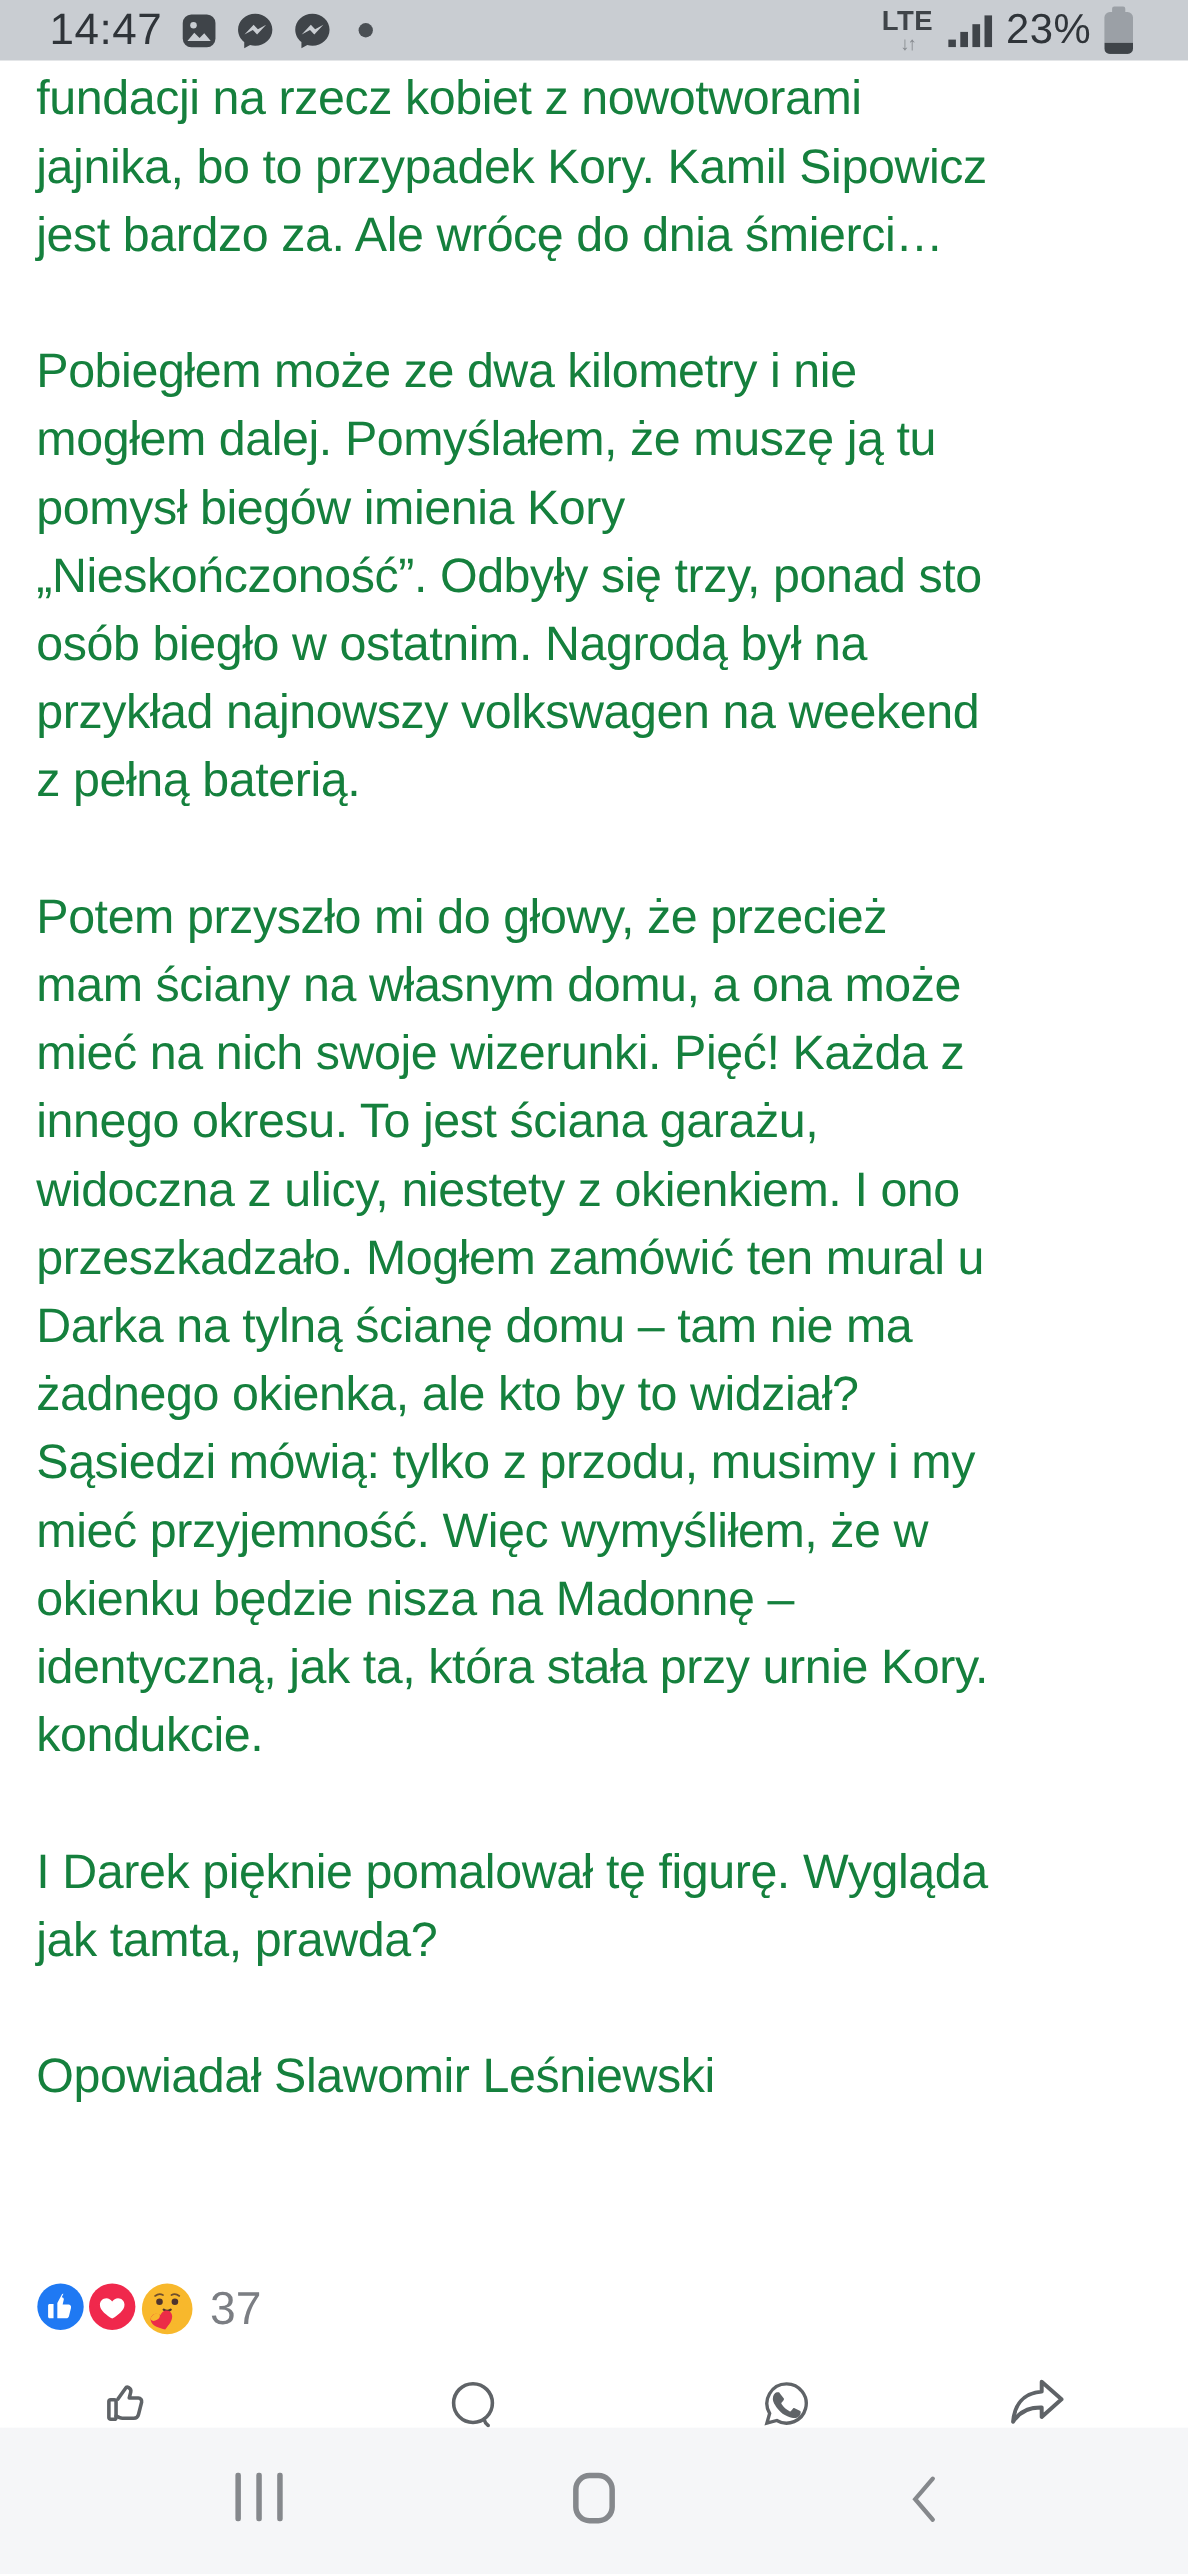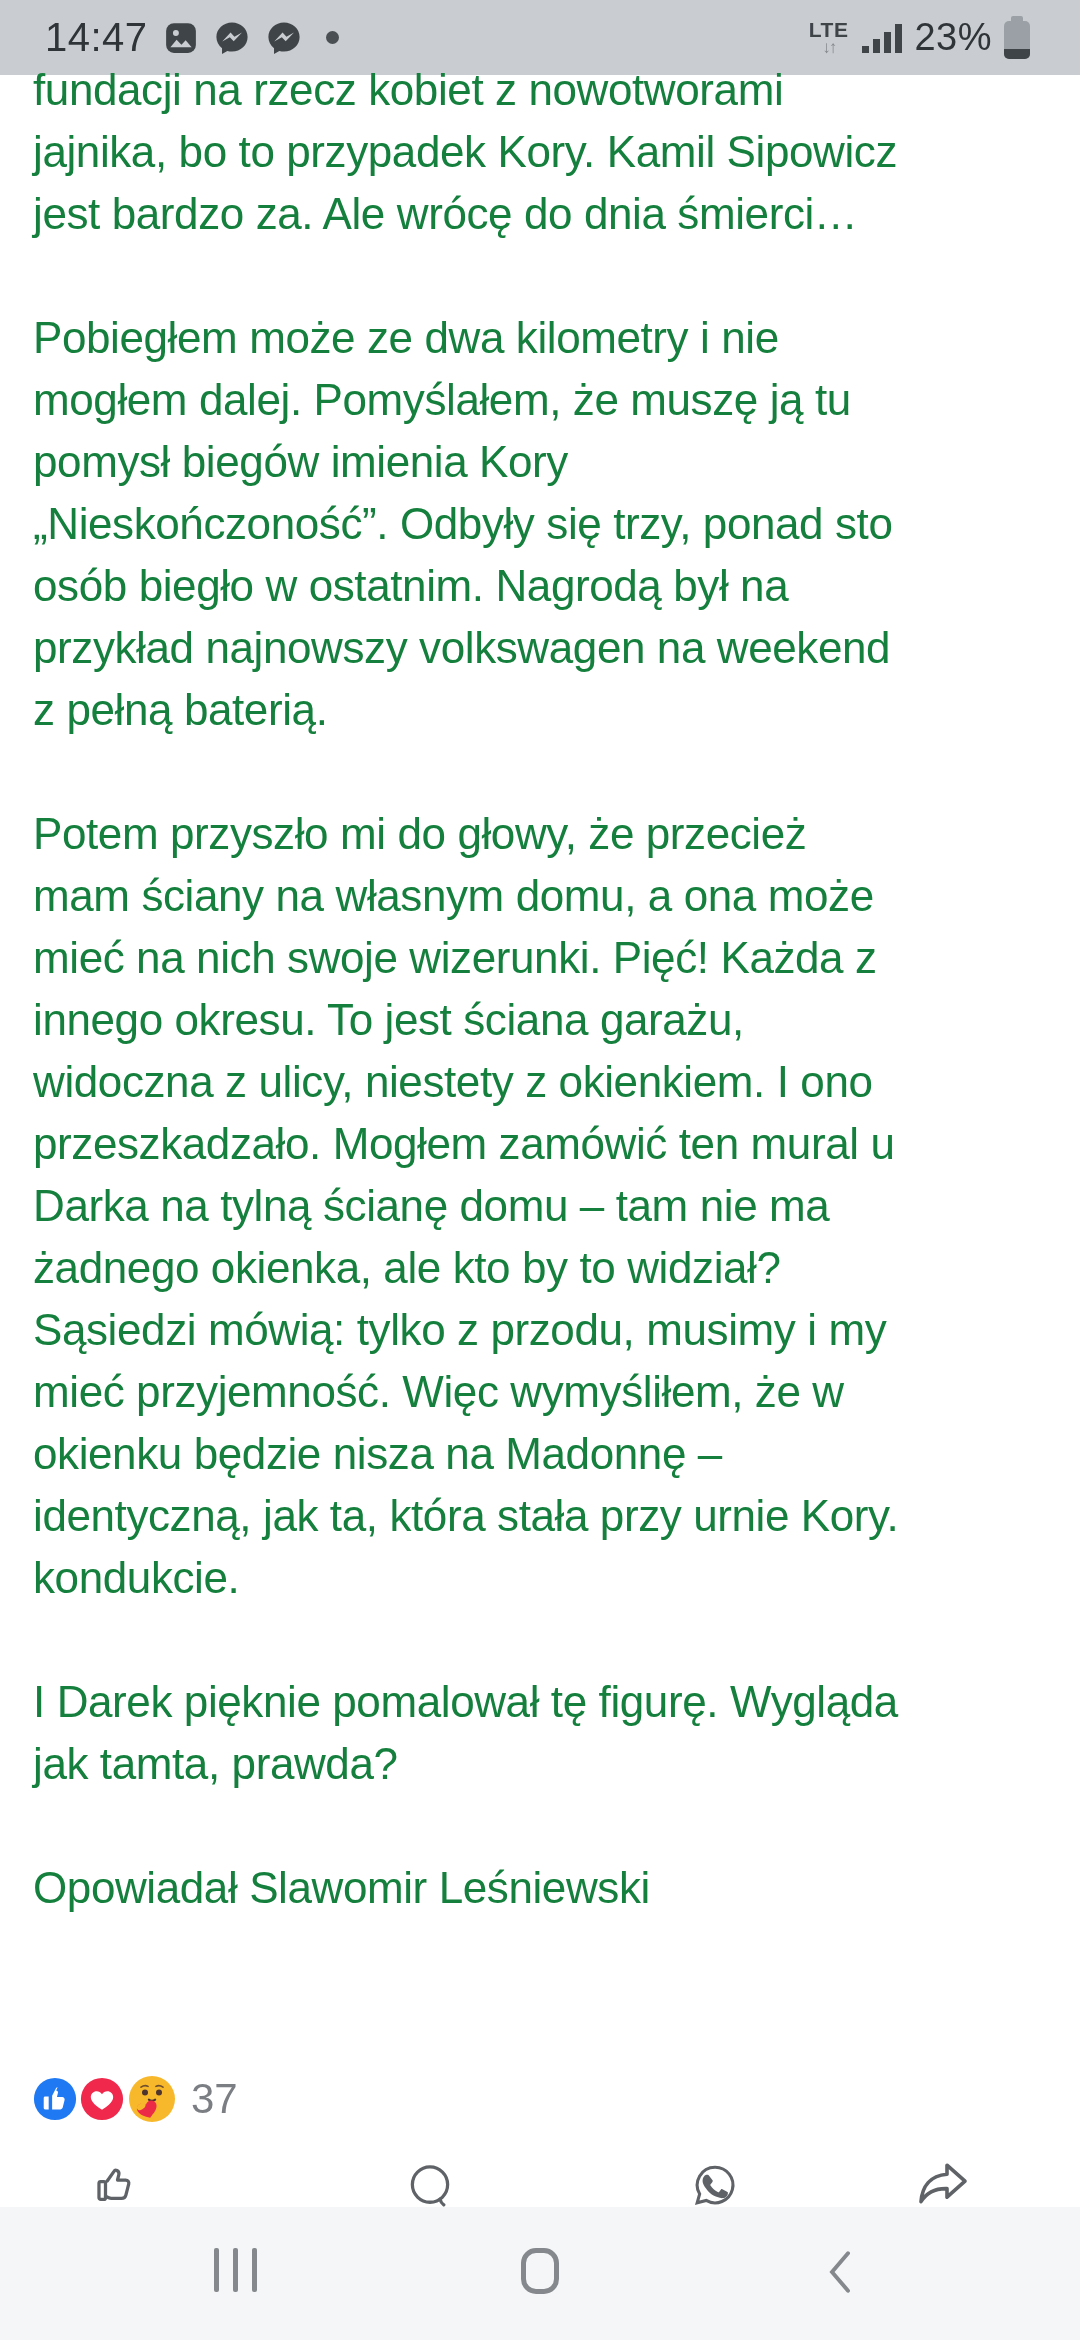--- a/index.html
+++ b/index.html
@@ -2,43 +2,43 @@
 <html lang="pl"><head>
 <meta charset="utf-8">
 <style>
   html,body{margin:0;padding:0;}
   body{
     width:1080px;height:2340px;position:relative;overflow:hidden;
     background:#ffffff;font-family:"Liberation Sans","DejaVu Sans",sans-serif;
   }
   
   .status-bar{
-    position:absolute;left:0;top:0;width:1080px;height:75px;
+    position:absolute;left:0;top:0;width:1080px;height:55px;
     background:#c9cdd2;display:flex;justify-content:space-between;
     box-sizing:border-box;padding:0 50px 0 45px;
   }
   .sb-left{display:flex;align-items:center;gap:16px;}
   .sb-time{font-size:40px;color:#2f3439;letter-spacing:.5px;}
   .sb-ic{display:block;}
   .sb-dot{width:13px;height:13px;border-radius:50%;background:#4a4f54;margin-left:8px;}
   .sb-right{display:flex;align-items:center;gap:12px;}
   .lte{display:flex;flex-direction:column;align-items:center;line-height:1;margin-right:2px;}
-  .lte-label{font-size:21px;font-weight:700;color:#3f4449;letter-spacing:.5px;}
+  .lte-label{font-size:25px;font-weight:700;color:#3f4449;letter-spacing:.5px;}
   .lte-arrows{font-size:17px;color:#84888d;letter-spacing:-2px;margin-top:-1px;}
   .battery{position:relative;width:26px;height:44px;display:flex;flex-direction:column;align-items:center;}
   .bat-cap{width:12px;height:5px;background:#9ba0a6;border-radius:2px 2px 0 0;}
   .bat-body{width:26px;height:38px;background:#9ba0a6;border-radius:5px;position:relative;overflow:hidden;}
   .bat-fill{position:absolute;left:0;bottom:0;width:100%;height:10px;background:#3f4449;}
   
   .post{position:absolute;left:33px;top:59px;width:1019px;color:#15803d;}
   .para{margin:0 0 62px 0;}
   .para:last-child{margin-bottom:16px;}
   .line{height:62px;line-height:62px;font-size:44px;letter-spacing:-0.4px;white-space:nowrap;}
   
-  .reactions{position:absolute;left:33px;top:2075px;display:flex;align-items:center;}
+  .reactions{position:absolute;left:33px;top:2075px;display:flex;align-items:flex-start;}
   .reaction{display:block;margin-right:3px;}
   .reaction-count{font-size:42px;color:#7b7e83;margin-left:12px;}
   
   .action-bar{position:absolute;left:0;top:2140px;width:1080px;height:67px;background:#ffffff;overflow:hidden;}
   .act{position:absolute;top:22px;}
   .act-like{left:94px;}
   .act-comment{left:407px;}
   .act-whatsapp{left:692px;}
   .act-share{left:917px;}
   

